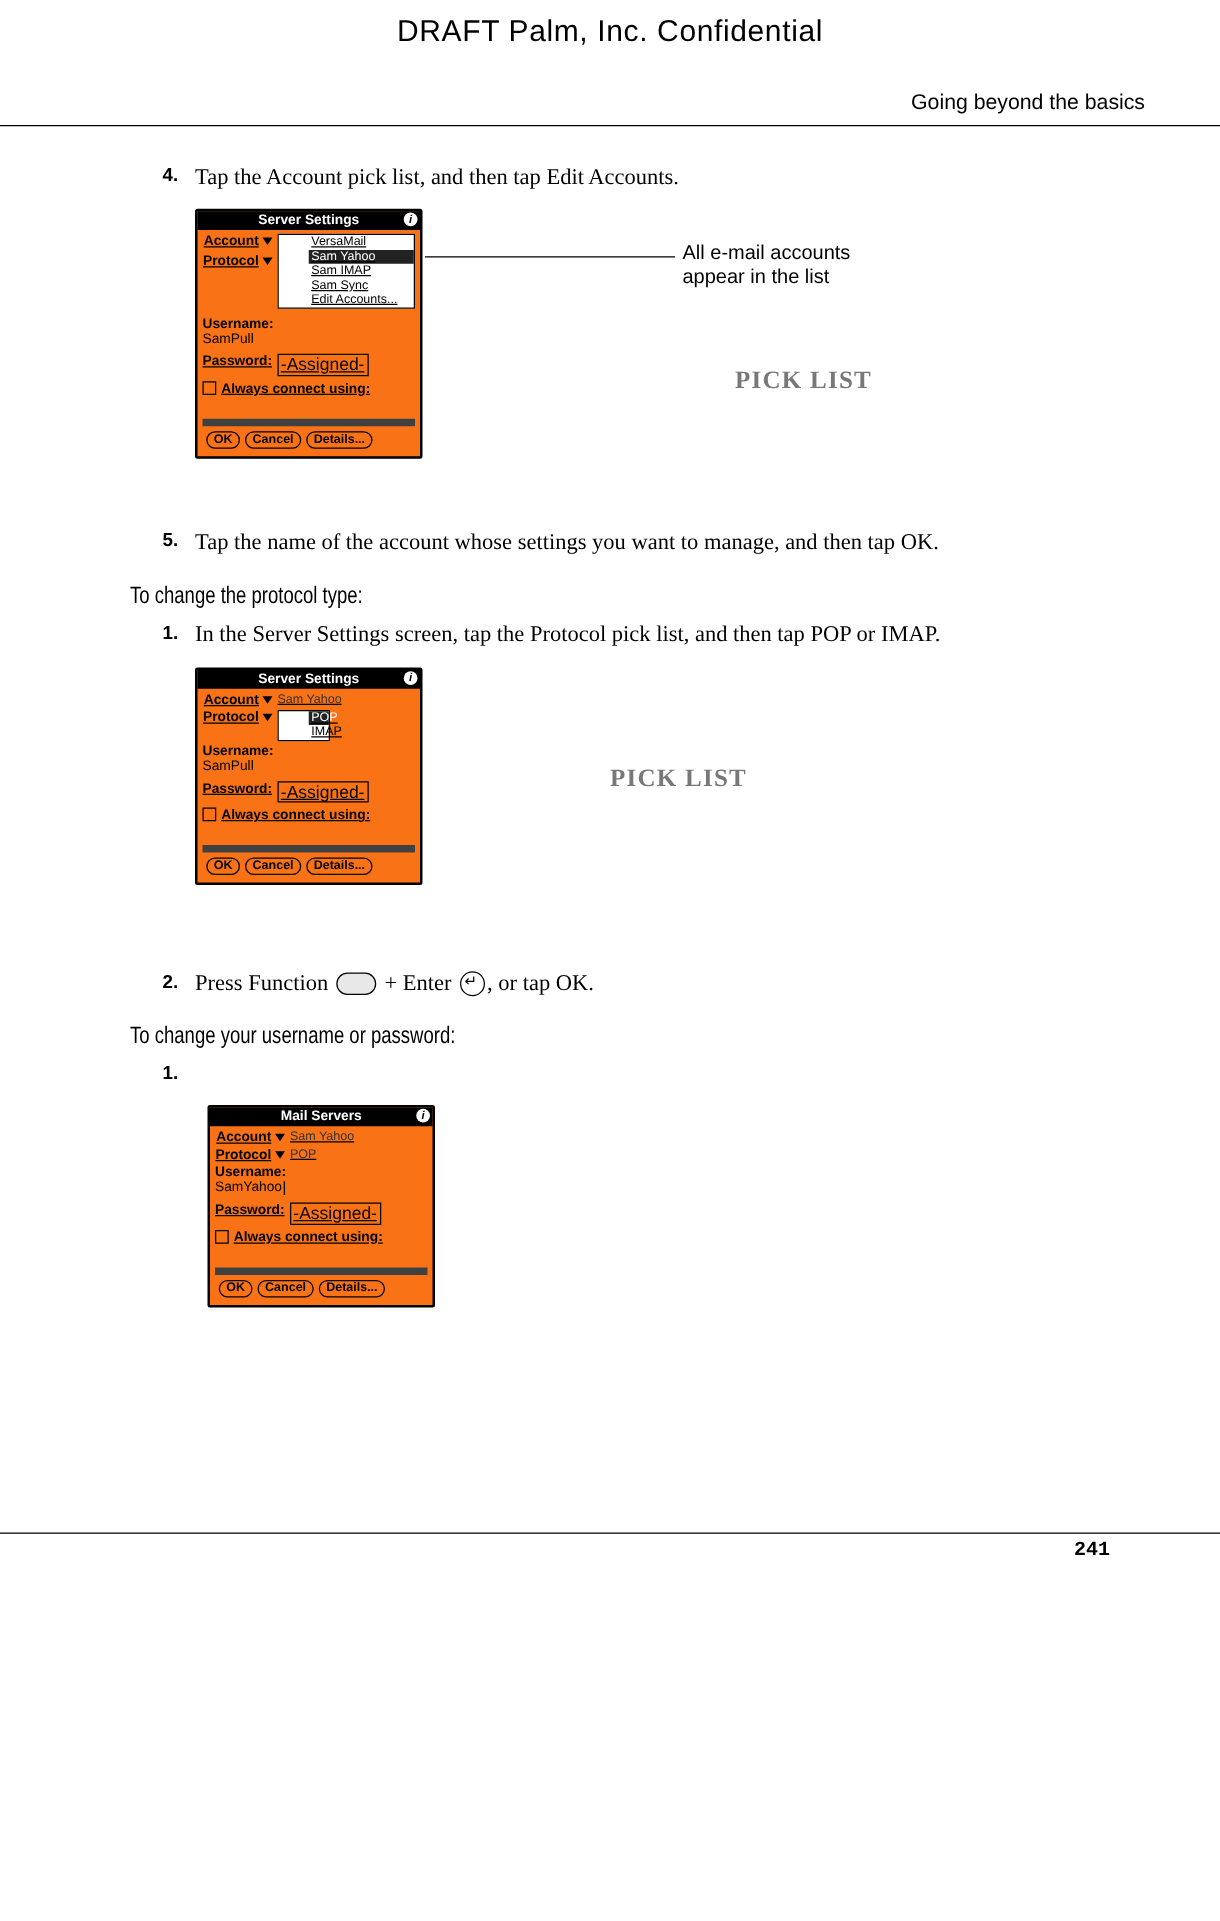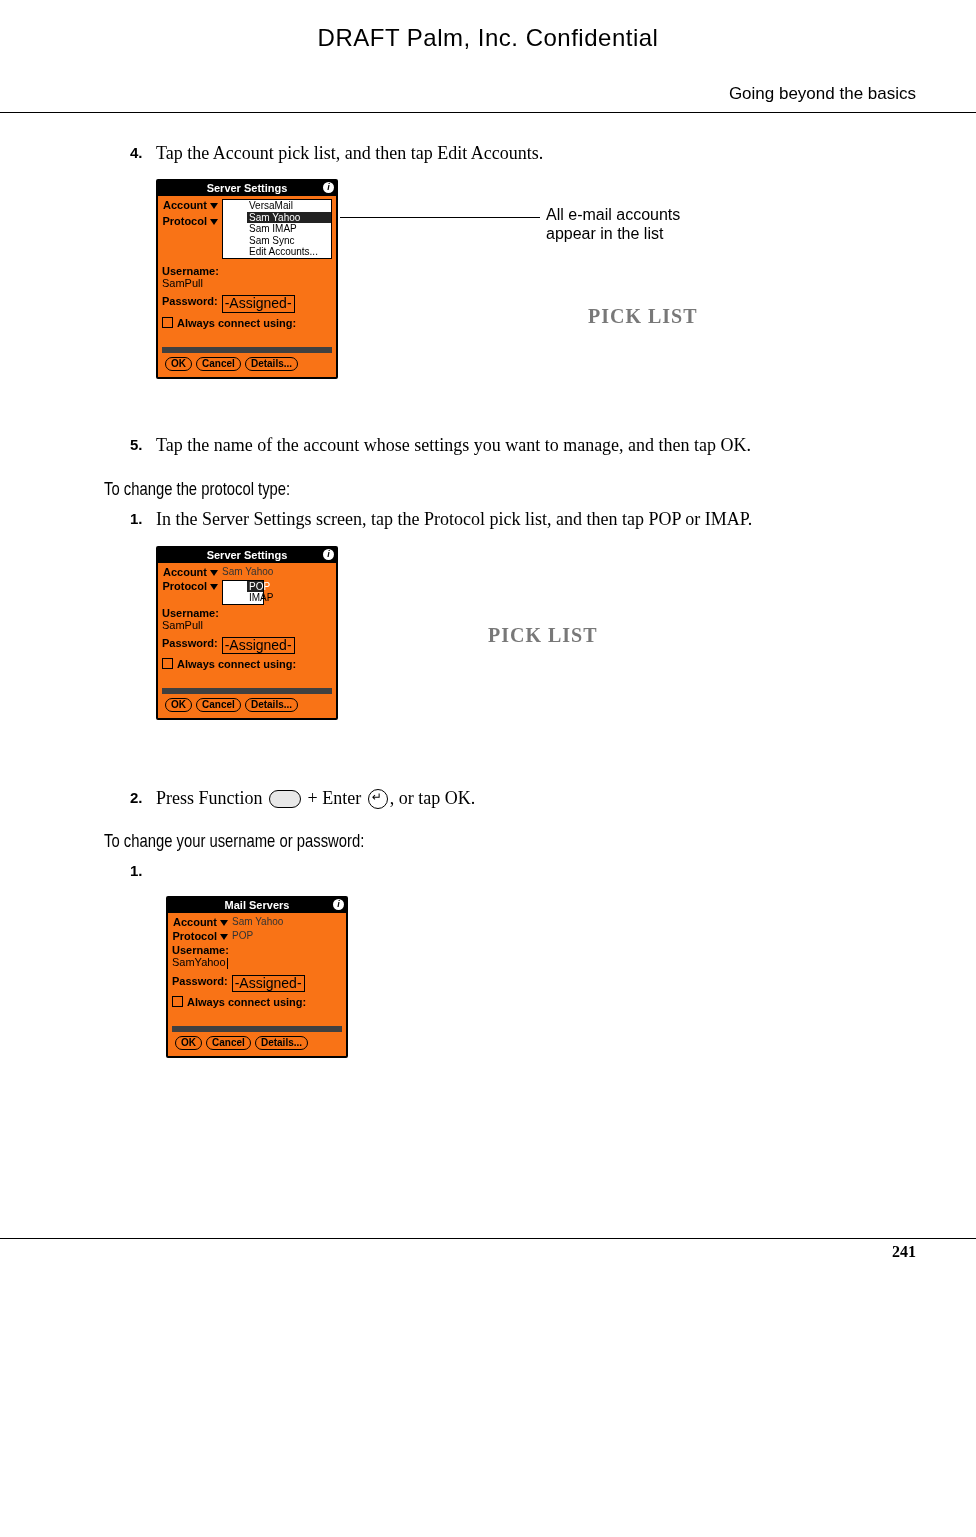--- a/index.html
+++ b/index.html
@@ -9,21 +9,20 @@
     font-family: Arial, Helvetica, sans-serif;
     color: #000;
     width: 976px;
   }
   .draft-header {
     text-align: center;
     font-size: 24px;
     font-family: Arial, sans-serif;
     padding-top: 12px;
     letter-spacing: 0.5px;
-    margin-top: 12px;
   }
   .page-header {
     text-align: right;
     font-size: 17px;
     padding: 32px 60px 8px 60px;
     font-family: Liberation Sans, sans-serif;
   }
   .header-rule {
     border: none;
     border-top: 1px solid #000;
@@ -87,21 +86,21 @@
     border-radius: 50%;
     background: #fff;
     color: #000;
     font-size: 9px;
     text-align: center;
     line-height: 11px;
     font-weight: bold;
     font-style: italic;
   }
   .palm-body { padding: 3px 4px; }
-  .palm-row { display:flex; align-items:flex-start; margin-bottom:2px;}
+  .palm-row { display:flex; align-items:flex-start; margin-bottom:2px;text-decoration:underline;}
   .palm-label { font-weight:bold; text-align:right; margin-right:4px; white-space:nowrap;}
   .palm-label.w54{ width:56px;}
   .drop-arrow {
     display:inline-block;
     width:0;height:0;
     border-left:4px solid transparent;
     border-right:4px solid transparent;
     border-top:6px solid #000;
     margin-left:3px;
     vertical-align:middle;
@@ -200,23 +199,23 @@
   }
   .enter-key::after{
     content:"↵";
     position:absolute;
     left:3px;top:-1px;
     font-size:12px;
   }
   .footer{
     border-top:1px solid #000;
     margin:80px 0 0 0;
-    padding:4px 60px 0 0;
+    padding:4px 88px 0 0;
     text-align:right;
-    font-family:Liberation Serif, serif;
+    font-family:Liberation Mono, monospace;
     font-weight:bold;
     font-size:16px;
   }
   .cursor-line{
     display:inline-block;
     width:1px;height:11px;
     background:#000;
     vertical-align:middle;
     margin-left:1px;
   }

